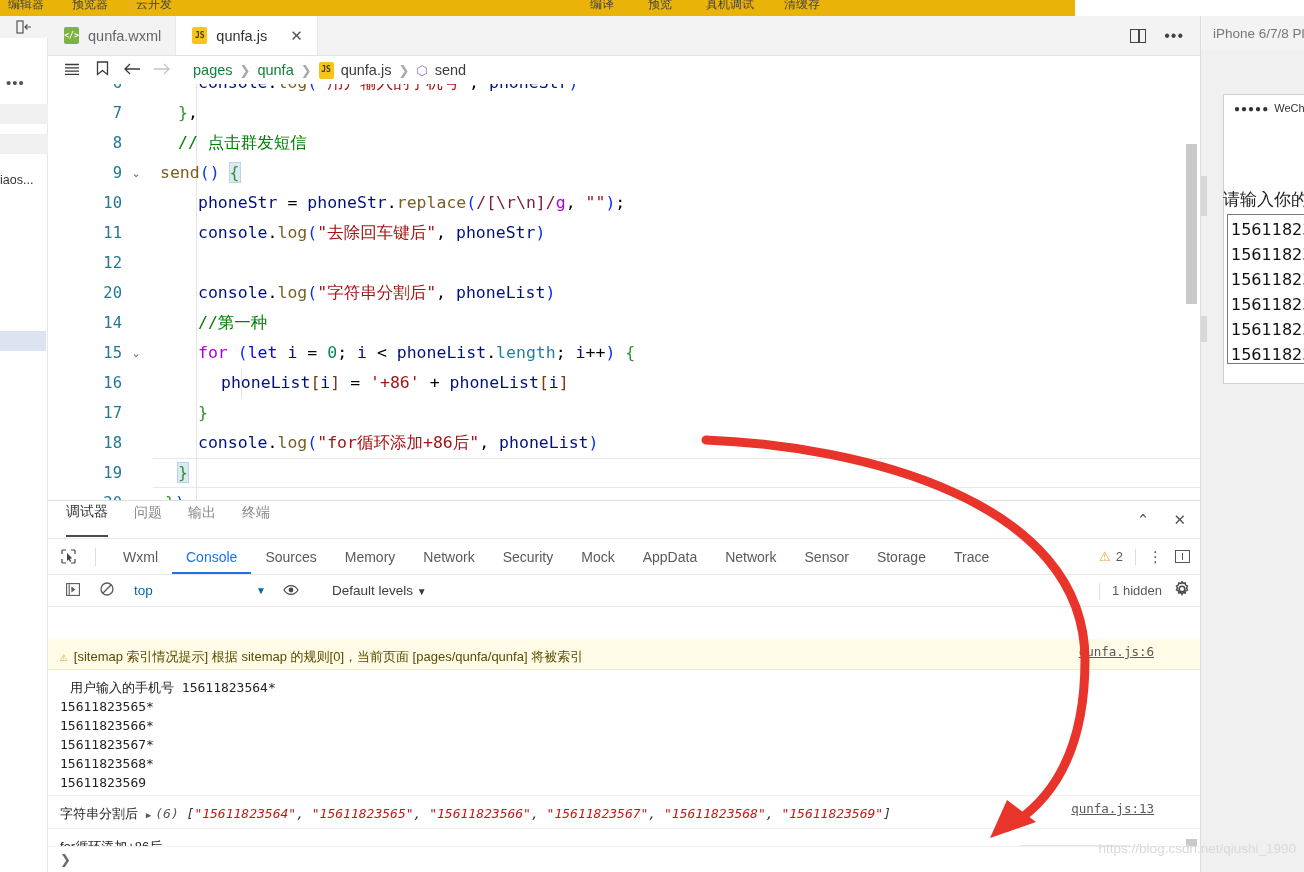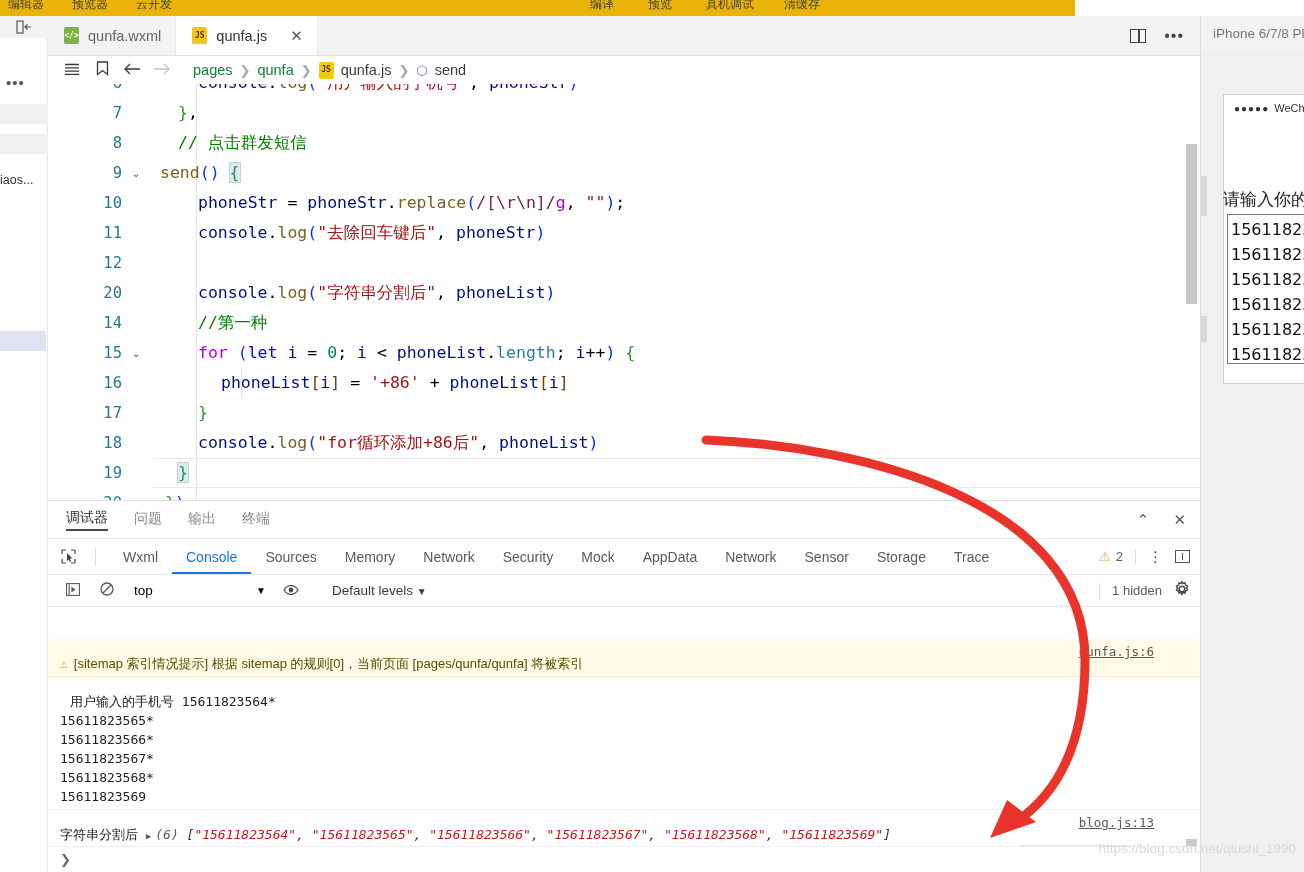--- a/index.html
+++ b/index.html
@@ -143,21 +143,21 @@
   
   #devtools {
     position:absolute; left:48px; top:500px; width:1152px; height:372px;
     background:#ffffff; border-top:1px solid #e0e0e0;
   }
   #dt-panel-tabs {
     height:38px; display:flex; align-items:center; gap:26px;
     padding:0 18px; font-size:14px; color:#888;
     border-bottom:1px solid #e8e8e8; position:relative;
   }
-  #dt-panel-tabs .pt { cursor:pointer; padding-bottom:2px; }
+  #dt-panel-tabs .pt { cursor:pointer; padding-bottom:14px; }
   #dt-panel-tabs .pt.active { color:#333; border-bottom:2px solid #4a4a4a; }
   #dt-panel-actions {
     position:absolute; right:14px; top:0; height:38px;
     display:flex; align-items:center; gap:24px; color:#555; font-size:15px;
   }
   #dt-tabs {
     height:36px; display:flex; align-items:center;
     border-bottom:1px solid #e8e8e8; position:relative;
     font-size:14px; color:#5a5a5a;gap:7px;
   }
@@ -184,42 +184,42 @@
   #dock-icon:after{ content:""; position:absolute; right:2px; top:2px; bottom:2px; width:4px; border-left:1.5px solid #555; }
 
   #dt-filterbar {
     height:32px; display:flex; align-items:center; gap:0;
     border-bottom:1px solid #e8e8e8; position:relative;
     font-size:13.5px; color:#5a5a5a; padding:0 8px;
   }
   .fb-ico { width:34px; text-align:center; font-size:14px; color:#5a5a5a; }
   #ctx-select {
     display:flex; align-items:center; justify-content:space-between;
-    width:150px; padding:0 8px 0 10px; color:#000000;
+    width:150px; padding:0 8px 0 10px; color:#0369a1;
   }
   #ctx-select .cv { font-size:13.5px; }
   #filter-input {
     flex:0 0 325px; height:21px; background:#fff; border:1px solid #d6d6d6;
     margin-left:8px; padding:0 8px; color:#9b9b9b; font-size:13.5px;
     display:flex; align-items:center;
   }
   #levels { margin-left:24px; color:#3c3c3c; font-size:13.5px; }
   #fb-right {
     position:absolute; right:10px; display:flex; align-items:center; gap:12px;
     color:#5a5a5a; font-size:13px;
   }
 
   
   #console-scroll {
     position:absolute; left:0; top:138px; right:0; bottom:26px;
     overflow:hidden; background:#fff;
   }
   .crow {
     position:relative; border-bottom:1px solid #efefef;
-    padding:15px 0 3px 12px; min-height:21px;
+    padding:8px 0 3px 12px; min-height:21px;
     font-family:"DejaVu Sans Mono","Liberation Mono",monospace;
     font-size:13px; color:#222; line-height:19px;
   }
   .crow.warning { background:#fffbe6; border-bottom:1px solid #f3ecd0; color:#5c4a00; }
   .crow .src {
     position:absolute; right:46px; top:3px;
     color:#5a5a5a; font-size:12.5px; text-decoration:underline;
     font-family:"DejaVu Sans Mono", monospace;
   }
   .crow.warning .src { right:46px; }
@@ -507,21 +507,21 @@
       <div style="margin-left:-10px"><span>15611823567*</span></div>
       <div style="margin-left:-10px"><span>15611823568*</span></div>
       <div style="margin-left:-10px"><span>15611823569</span></div>
     </div>
 
 
     <div class="crow">
       <span class="cn">字符串分割后</span>
       <span class="arr">▶</span><span class="cnt">(6)</span>
       <span class="brk">[</span><span class="strv">"15611823564"</span><span class="brk">, </span><span class="strv">"15611823565"</span><span class="brk">, </span><span class="strv">"15611823566"</span><span class="brk">, </span><span class="strv">"15611823567"</span><span class="brk">, </span><span class="strv">"15611823568"</span><span class="brk">, </span><span class="strv">"15611823569"</span><span class="brk">]</span>
-      <span class="src">blog.js:13</span>
+      <span class="src">qunfa.js:13</span>
     </div>
 
     <div class="crow">
       <div><span class="cn">for循环添加+86后</span></div>
 
     </div>
 
     <div id="dt-scrollbar"></div>
   </div>
 

